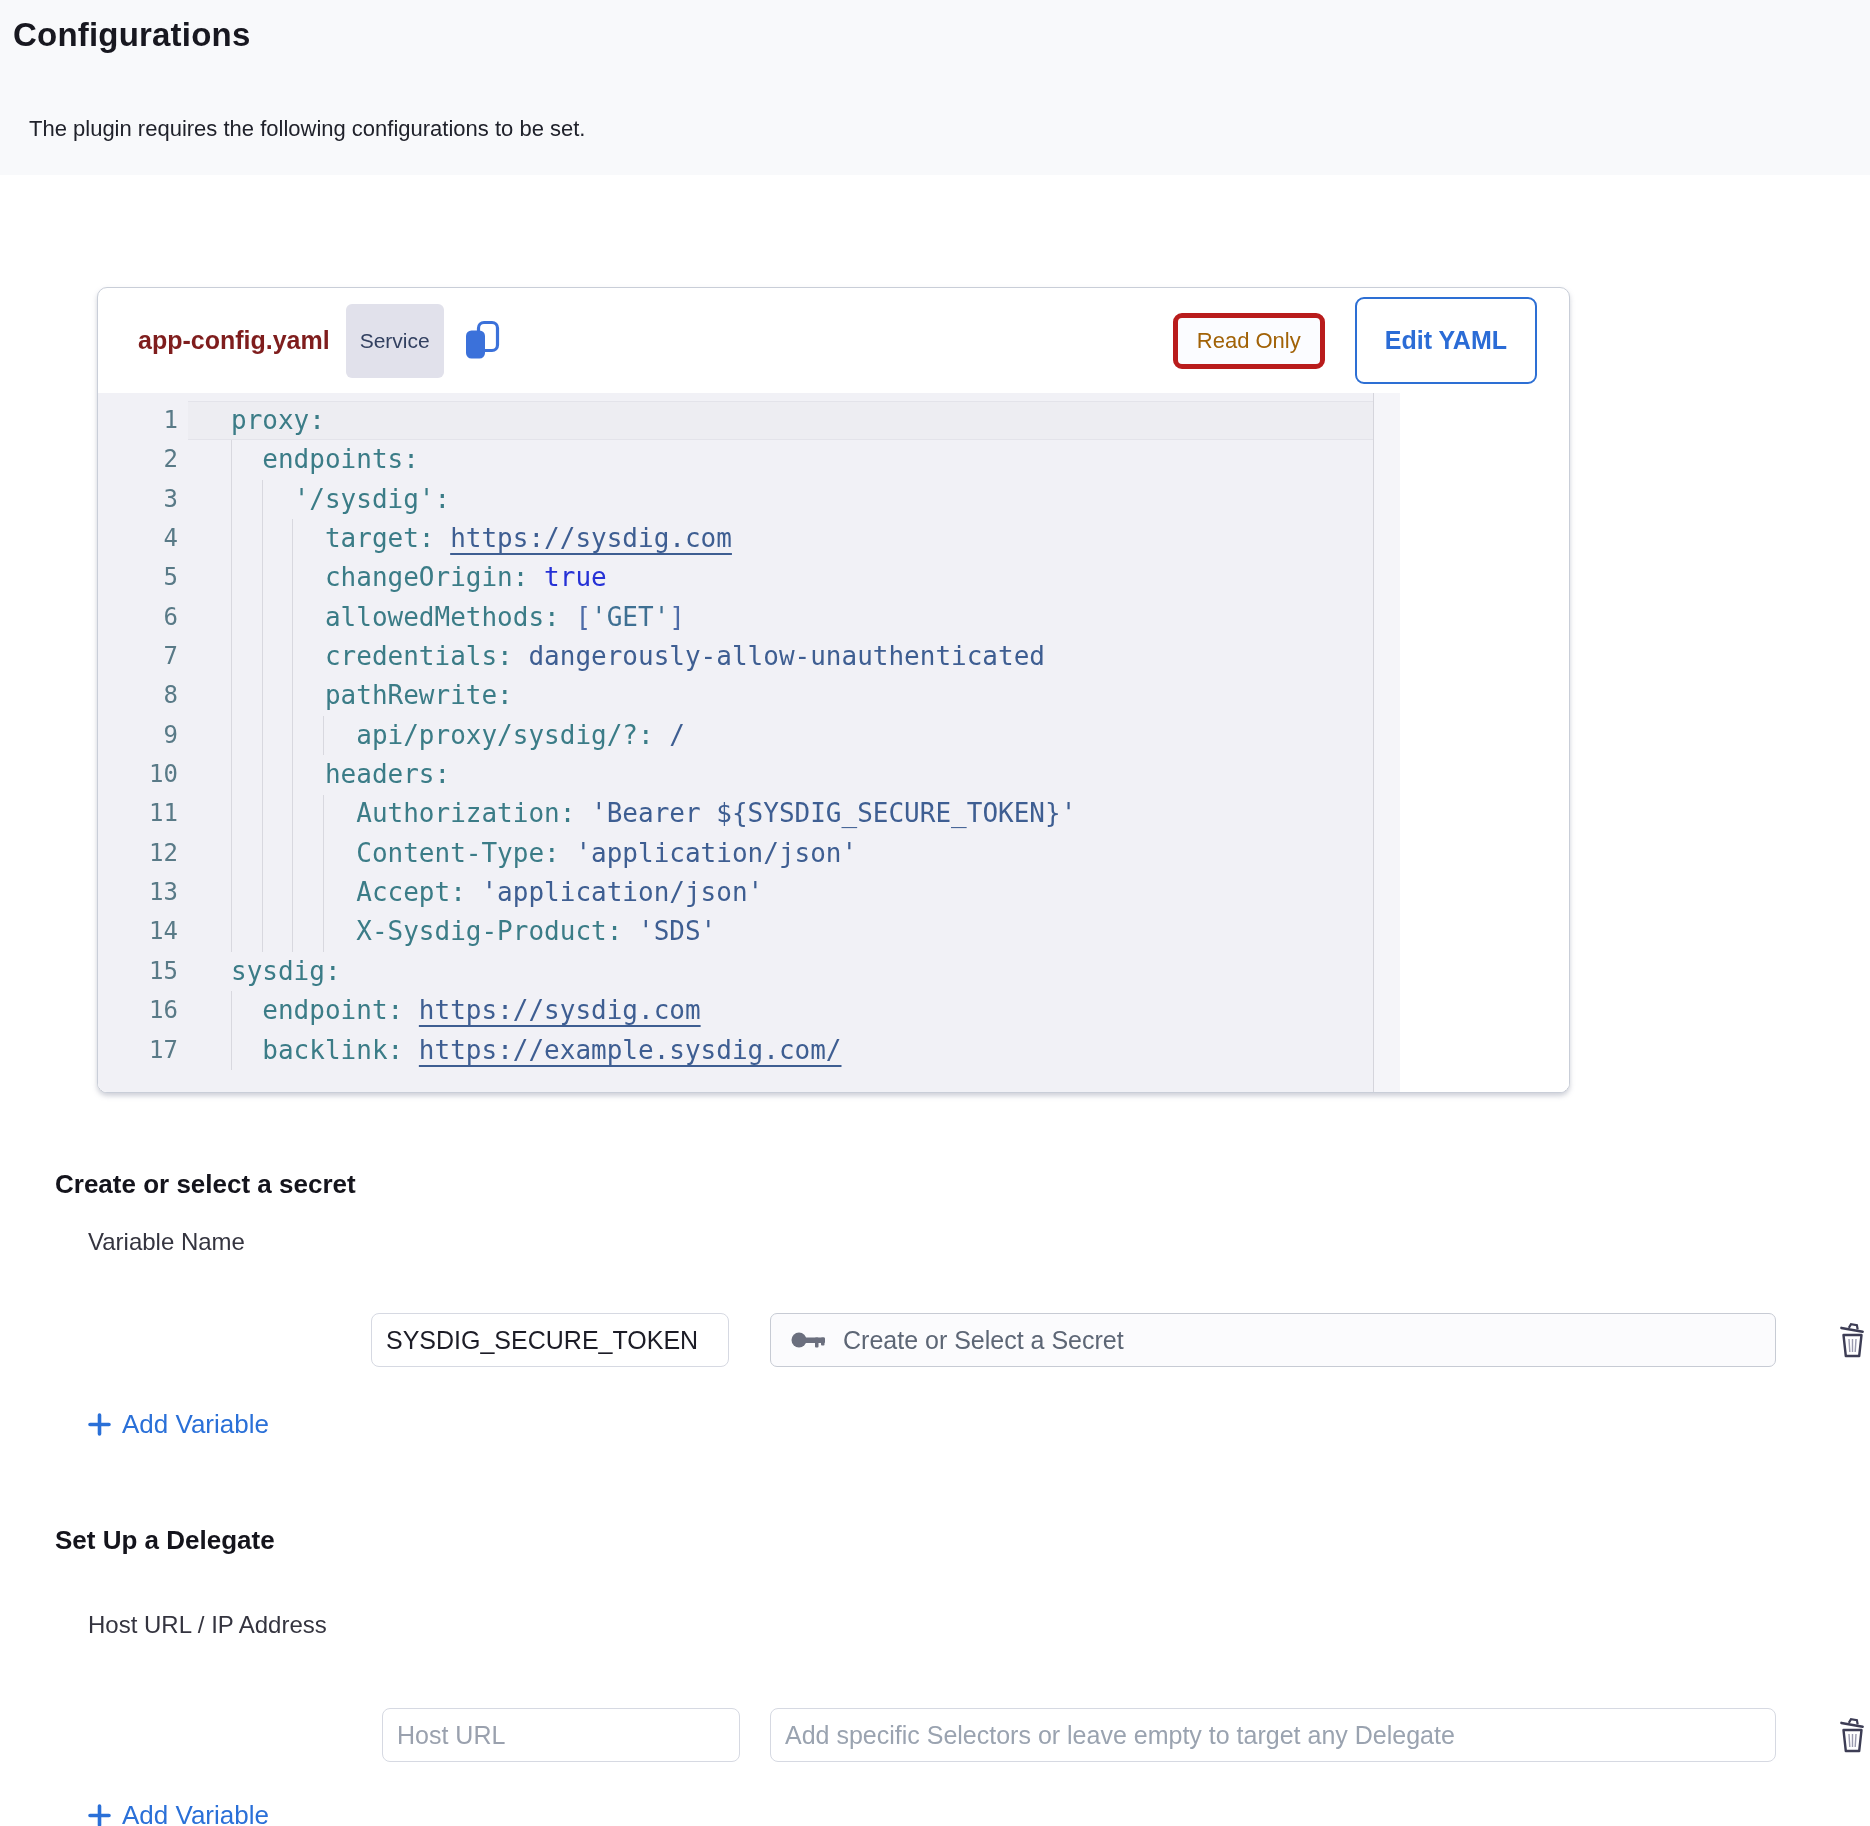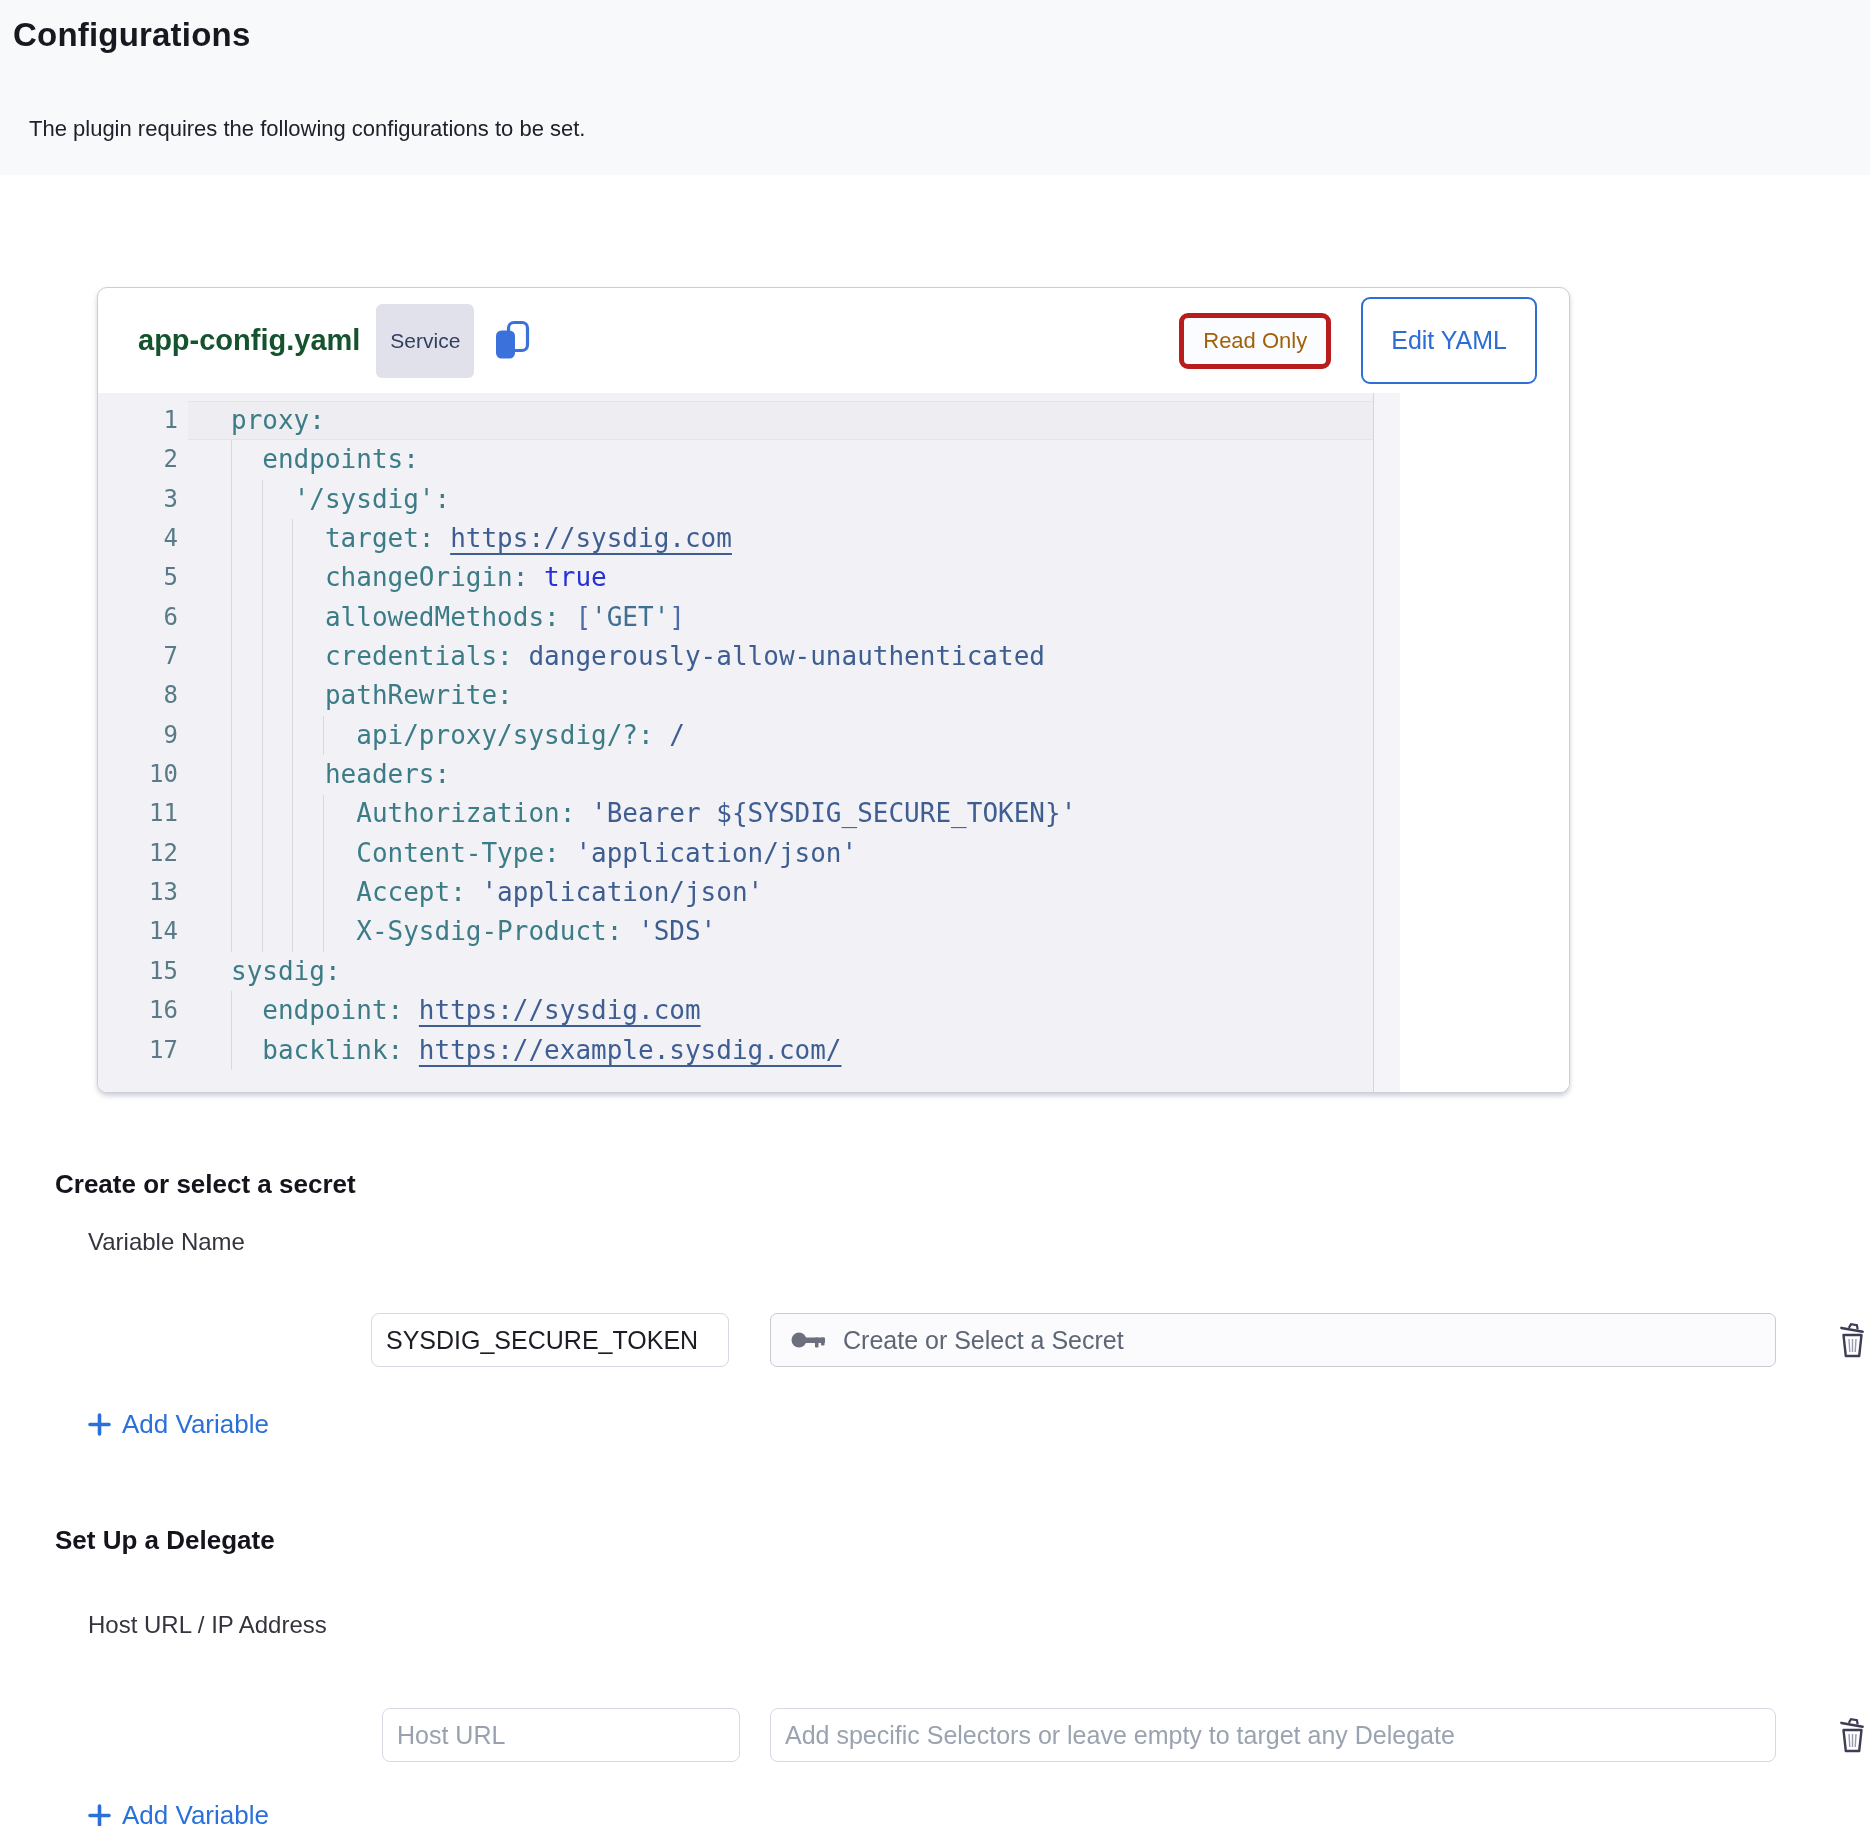--- a/index.html
+++ b/index.html
@@ -12,27 +12,27 @@
   .page-title{margin:0;padding:16px 0 0 13px;font-size:33px;font-weight:700;color:#181820;letter-spacing:.2px;}
   .page-subtitle{margin:16px;padding:46px 0 0 13px;font-size:22px;color:#20222b;}
   
   .content{background:#ffffff;}
   .yaml-card{
     margin:112px 0 0 97px;width:1473px;height:806px;box-sizing:border-box;
     background:#ffffff;border:1px solid #c9ced8;border-radius:10px;
     box-shadow:0 3px 5px rgba(128,134,155,.38);overflow:hidden;
   }
   .card-header{height:105px;display:flex;align-items:center;padding:0 32px 0 40px;}
-  .filename{font-size:29px;font-weight:700;color:#14532d;}
+  .filename{font-size:25px;font-weight:700;color:#7f1d1d;}
   .badge{margin-left:16px;background:#e1e1eb;color:#324060;font-size:21px;border-radius:6px;padding:25px 14px;}
   .copy-btn{margin-left:18px;background:none;border:none;padding:0;cursor:pointer;display:flex;align-items:center;}
   .hspacer{flex:1;}
   .chip{font-size:22px;color:#a16207;background:#fbfcff;border:5px solid #b91c1c;border-radius:9px;padding:10px 19px;}
   .edit-btn{margin-left:30px;background:#ffffff;border:2px solid #2d6fd4;border-radius:9px;color:#2b6cd6;
-    font-size:25px;font-weight:400;padding:27px 28px;cursor:pointer;font-family:"Liberation Sans",sans-serif;}
+    font-size:25px;font-weight:700;padding:27px 28px;cursor:pointer;font-family:"Liberation Sans",sans-serif;}
   
   .code-wrap{display:flex;height:701px;background:#ffffff;}
   .scroller{width:1275px;flex:none;background:#f1f1f6;padding-top:8px;position:relative;box-sizing:border-box;}
   .vtrack{width:27px;flex:none;background:#f5f5f9;border-left:1px solid #d5d5dc;box-sizing:border-box;}
   .rfill{flex:1;background:#ffffff;}
   .cl{display:flex;height:39.35px;line-height:39.35px;font-family:"DejaVu Sans Mono",monospace;font-size:26px;}
   .g{width:90px;flex:none;text-align:right;padding-right:10px;box-sizing:border-box;font-size:24px;color:#597a87;}
   .t{flex:1;padding-left:43px;white-space:pre;}
   .cl.active .t{background:#ededf2;box-shadow:inset 0 1px 0 #e3e3ea, inset 0 -1px 0 #e3e3ea;}
   .tk-k{color:#3b7c87;}

